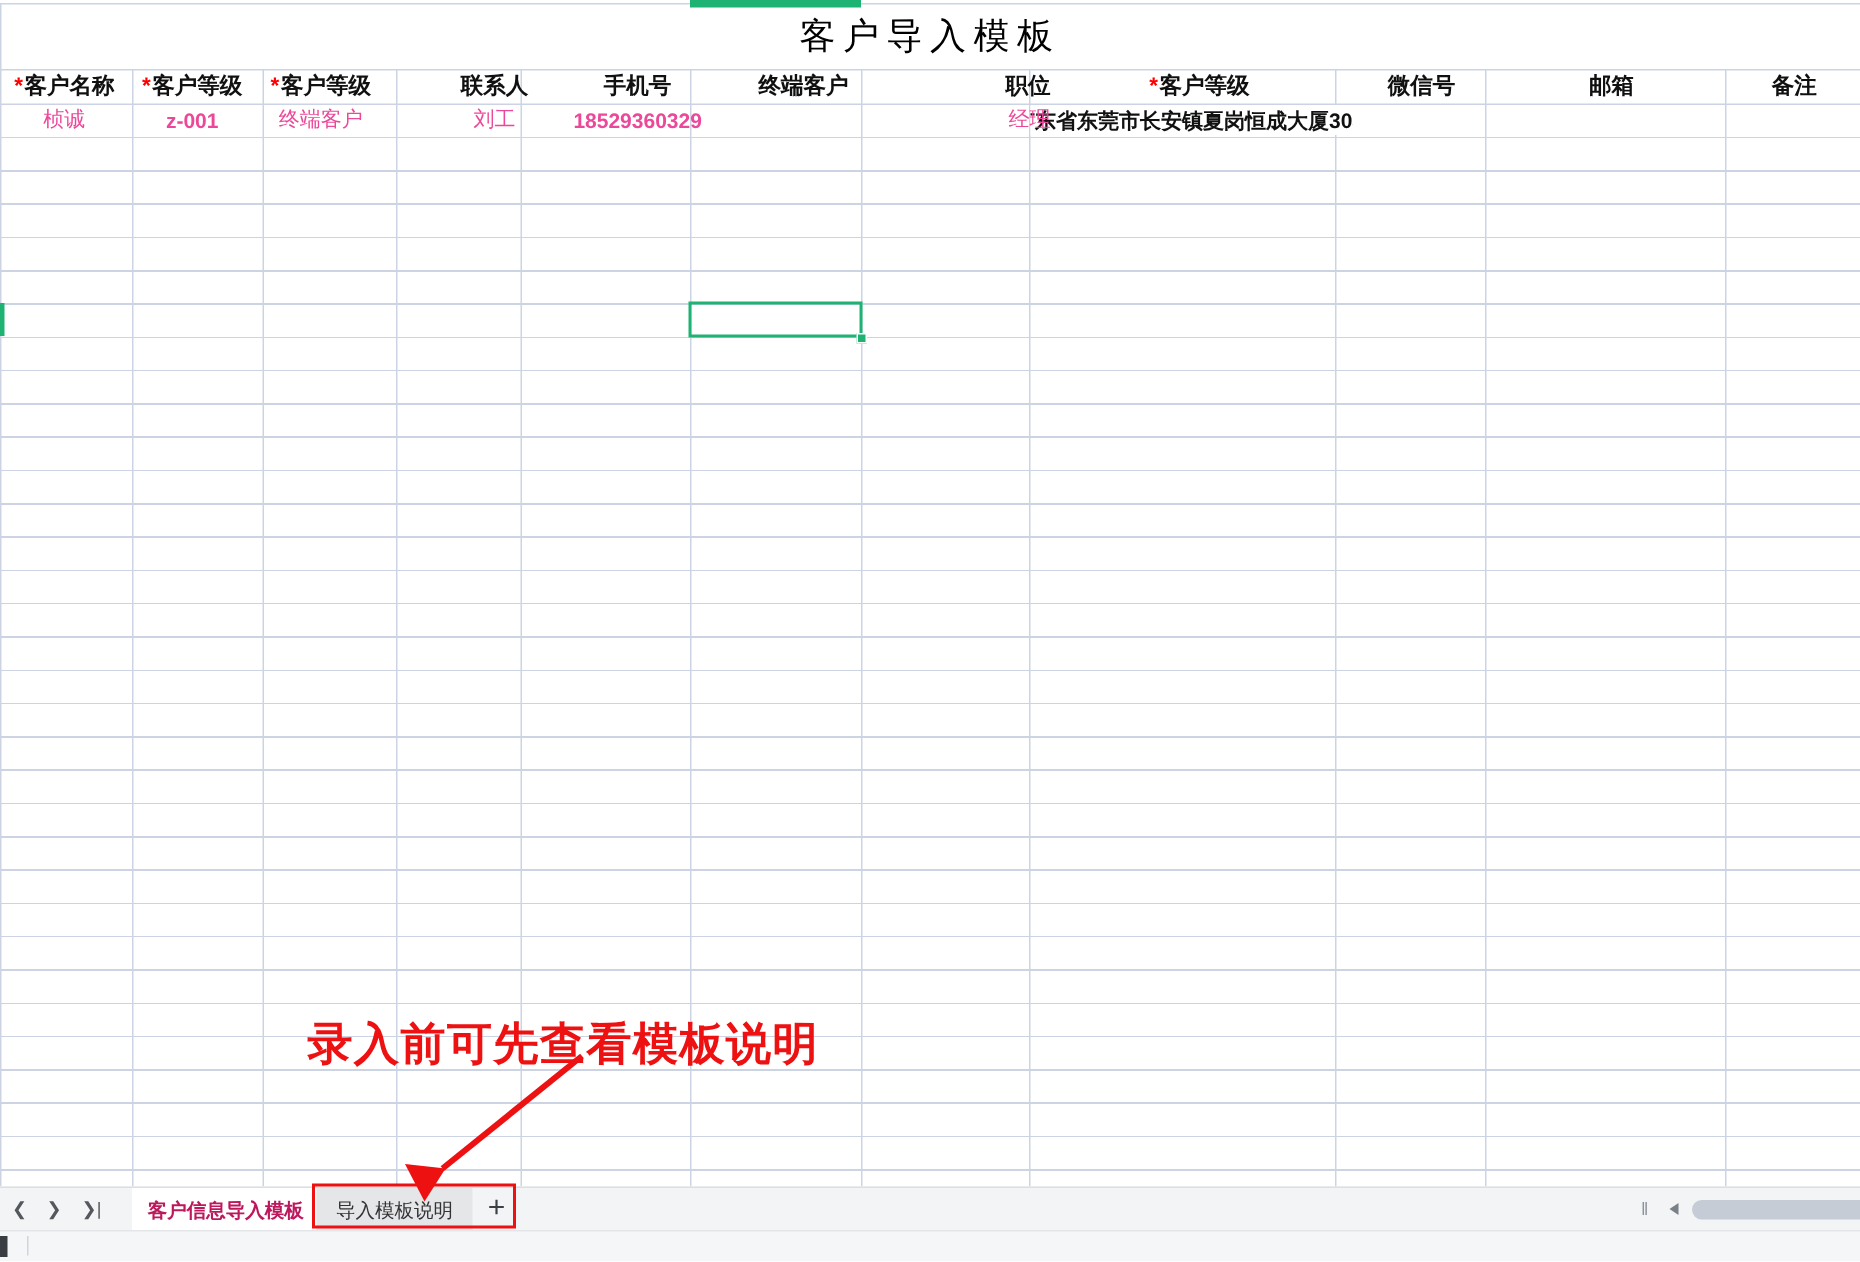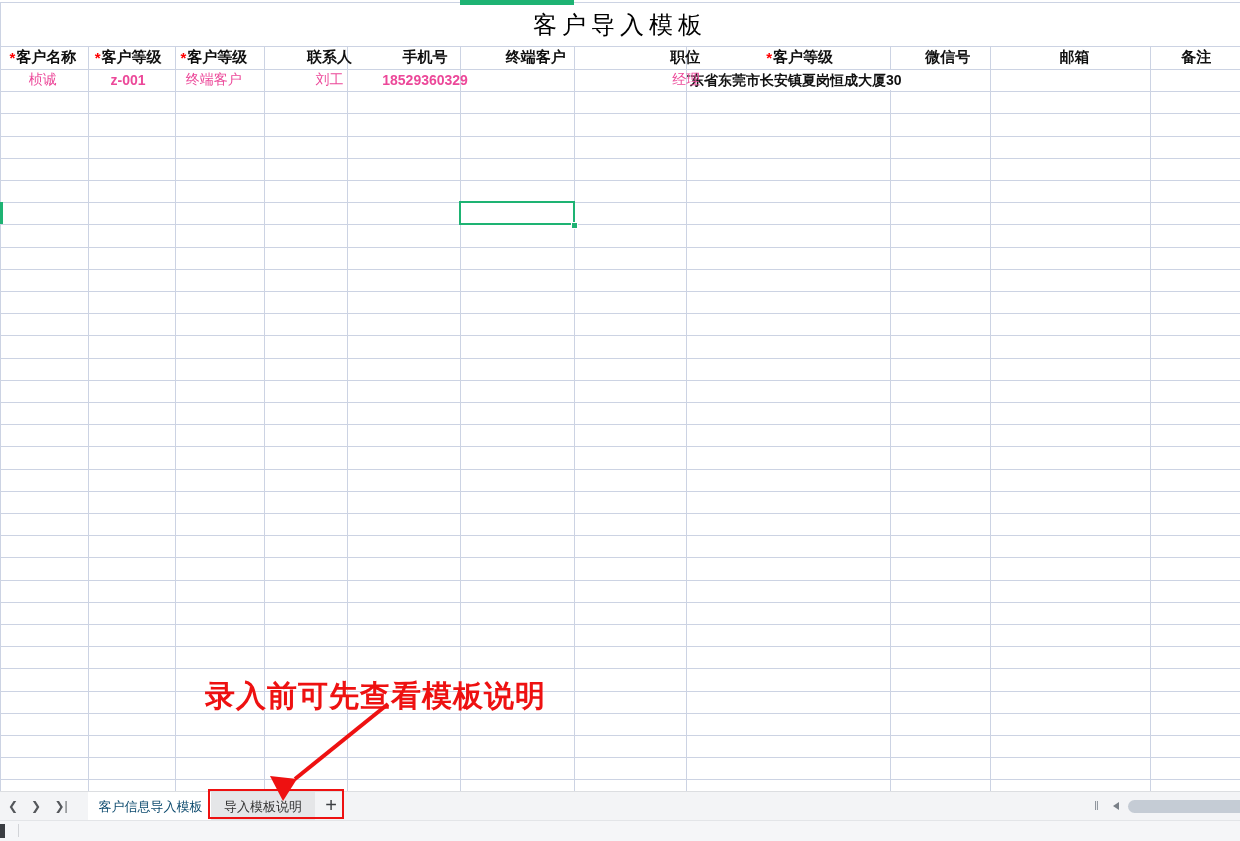--- a/index.html
+++ b/index.html
@@ -52,21 +52,21 @@
   .arrow-svg { position:absolute; left:0; top:0; width:1240px; height:841px; z-index:7; pointer-events:none; }
   .red-box { position:absolute; left:208px; top:789px; width:136px; height:30px;
     border:2.5px solid #ee1111; z-index:6; }
 
   
   .tabbar { position:absolute; left:0; top:791px; width:1240px; height:29px;
     background:#f3f4f6; border-top:1px solid #dcdee1; z-index:3; }
   .navbtn { position:absolute; top:0; width:22px; height:29px; line-height:29px; text-align:center;
     font-size:12px; color:#54575b; cursor:default; }
   .tab { position:absolute; top:0; height:29px; line-height:29px; text-align:center; font-size:13px; }
-  .tab-active { left:88px; width:125px; background:#ffffff; color:#0c4a6e; font-weight:normal; }
+  .tab-active { left:88px; width:125px; background:#ffffff; color:#be185d; font-weight:bold; }
   .tab-gray { left:211px; width:104px; background:#e5e6e8; color:#333; }
   .tab-add { position:absolute; left:317px; top:0; width:28px; height:29px; line-height:27px;
     text-align:center; font-size:20px; font-weight:300; color:#3c3f43; }
   .splitter { position:absolute; left:1094px; top:8px; font-size:12px; color:#8d939b; line-height:13px; }
   .scroll-left { position:absolute; left:1113px; top:10px; width:0; height:0;
     border-top:4px solid transparent; border-bottom:4px solid transparent; border-right:6px solid #7a8088; }
   .scroll-thumb { position:absolute; left:1128px; top:8px; width:120px; height:13px;
     background:#c5ccd5; border-radius:6.5px; }
 
   

